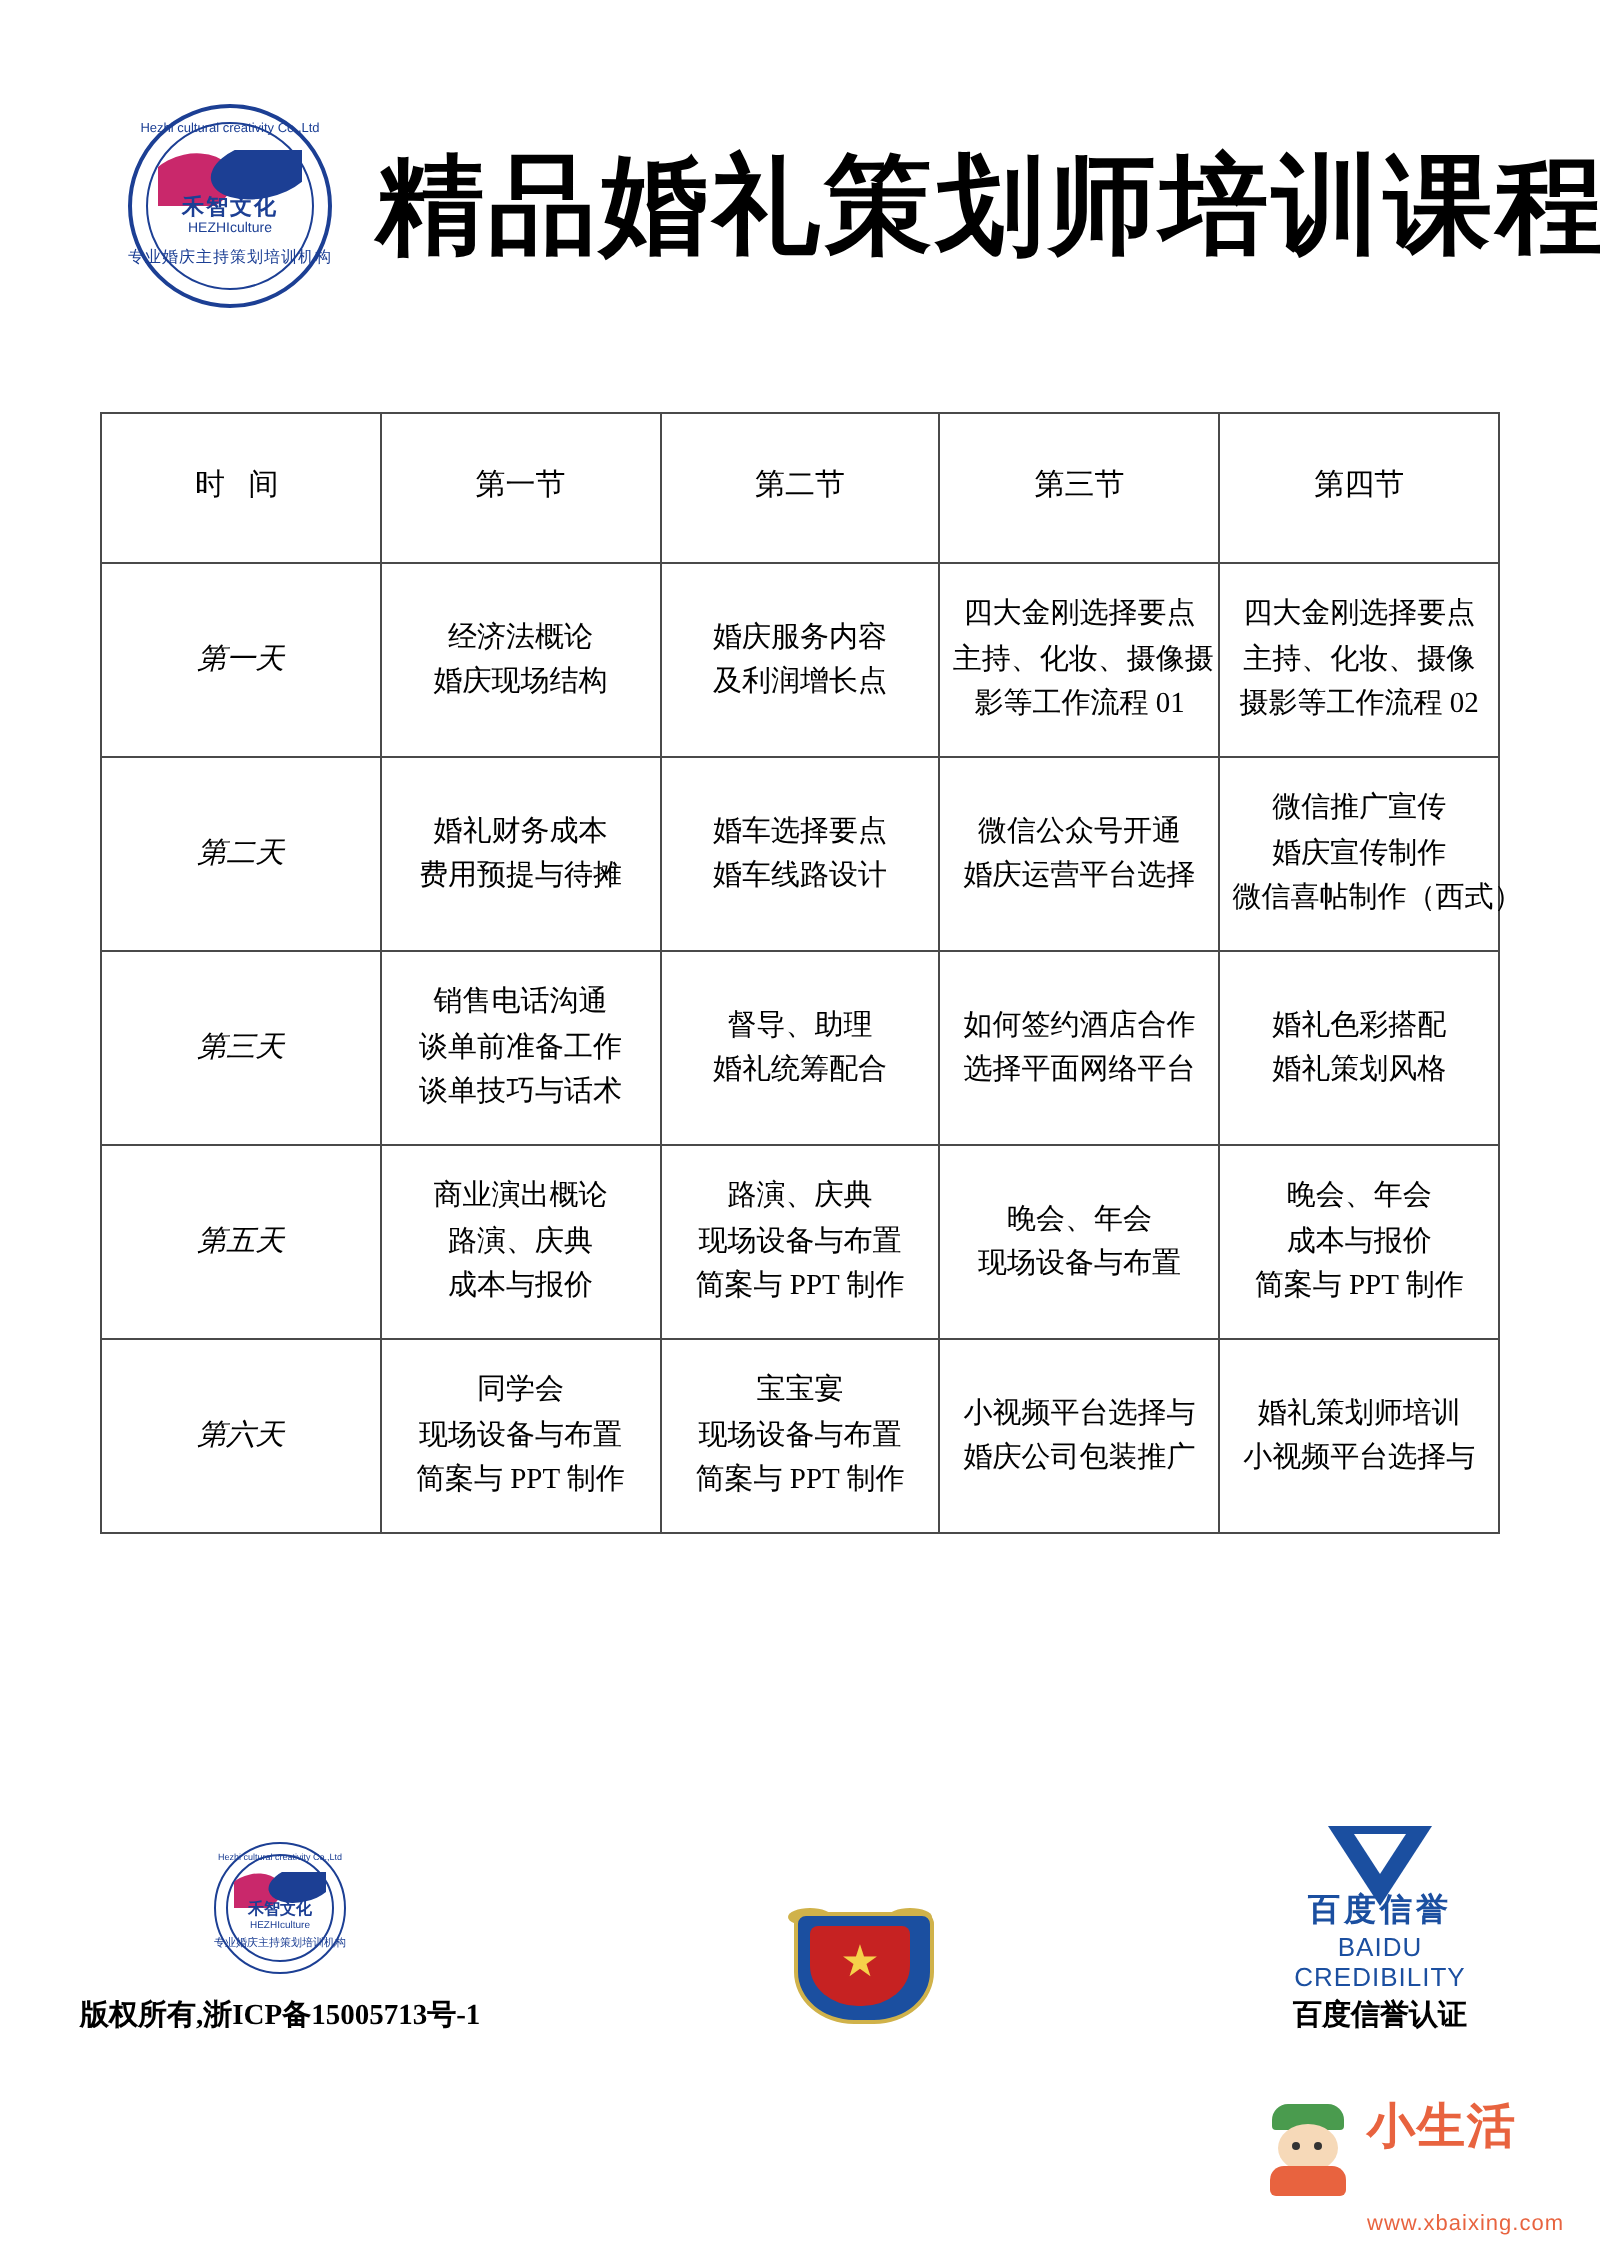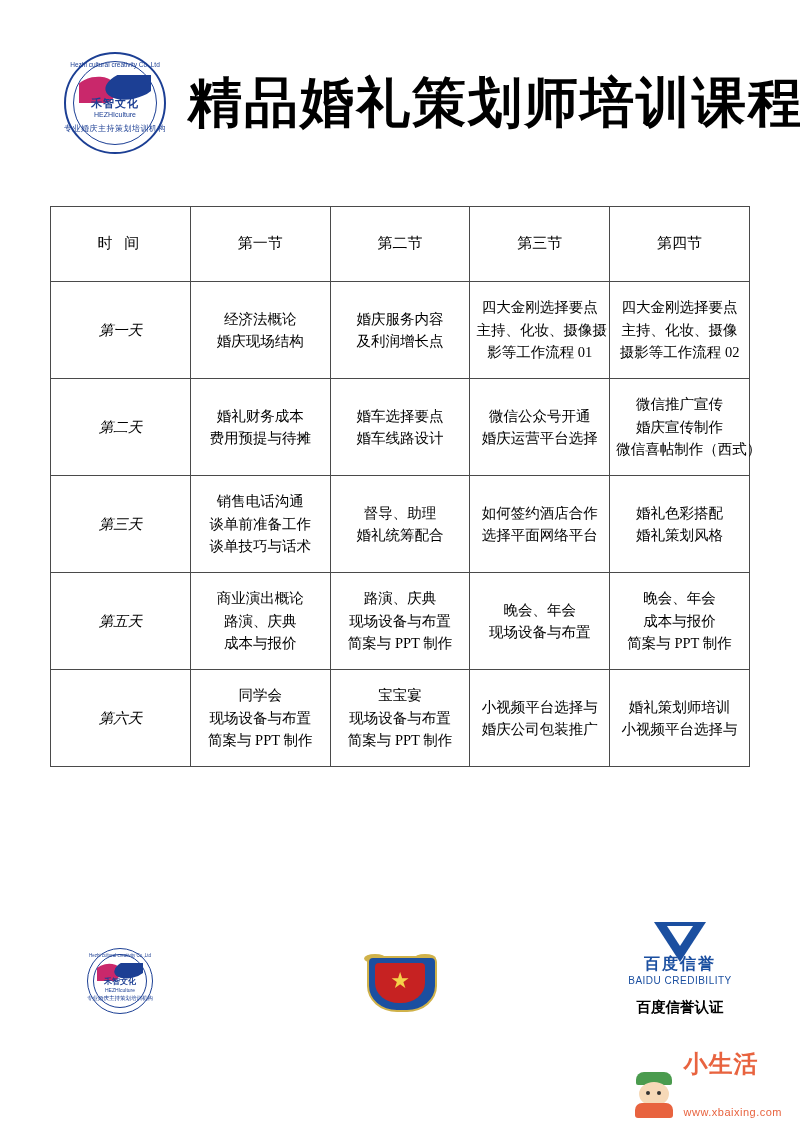--- a/index.html
+++ b/index.html
@@ -259,30 +259,30 @@
     position: relative; top: -36px; width: 0; height: 0; margin: 0 auto;
     border-left: 13px solid transparent;
     border-right: 13px solid transparent;
     border-top: 20px solid #fff;
   }
   .vmark .label-cn {
     margin-top: -28px;
     font-size: 16px; font-weight: bold; color: #1b4fa0; letter-spacing: 2px;
   }
   .vmark .label-en {
-    font-size: 10px; color: #1b4fa0; font-family: "Liberation Sans", sans-serif; letter-spacing: 0.5px;
+    font-size: 13px; color: #1b4fa0; font-family: "Liberation Sans", sans-serif; letter-spacing: 0.5px;
   }
 
   
   .watermark {
     position: absolute;
     right: 18px;
     bottom: 10px;
     display: flex;
-    align-items: flex-end;
+    align-items: flex-start;
     gap: 8px;
   }
   .wm-avatar {
     width: 44px; height: 46px; position: relative;
   }
   .wm-avatar .hat {
     position: absolute; left: 4px; top: 0; width: 36px; height: 13px;
     background: #4a9b4e; border-radius: 8px 8px 2px 2px;
   }
   .wm-avatar .face {
@@ -458,20 +458,21 @@
         <div class="logo-sm">
           <div class="ring-outer"></div>
           <div class="ring-inner"></div>
           <div class="arc-top">Hezhi cultural creativity Co.,Ltd</div>
           <div class="wave"></div>
           <div class="cn">禾智文化</div>
           <div class="en">HEZHIculture</div>
           <div class="sub">专业婚庆主持策划培训机构</div>
         </div>
       </div>
+      <div class="badge-text">版权所有,浙ICP备15005713号-1</div>
     </div>
 
     <div class="badge">
       <div class="badge-mark">
         <div class="emblem">
           <div class="wings"></div>
           <div class="shield"></div>
           <div class="inner"></div>
           <div class="star">★</div>
         </div>

